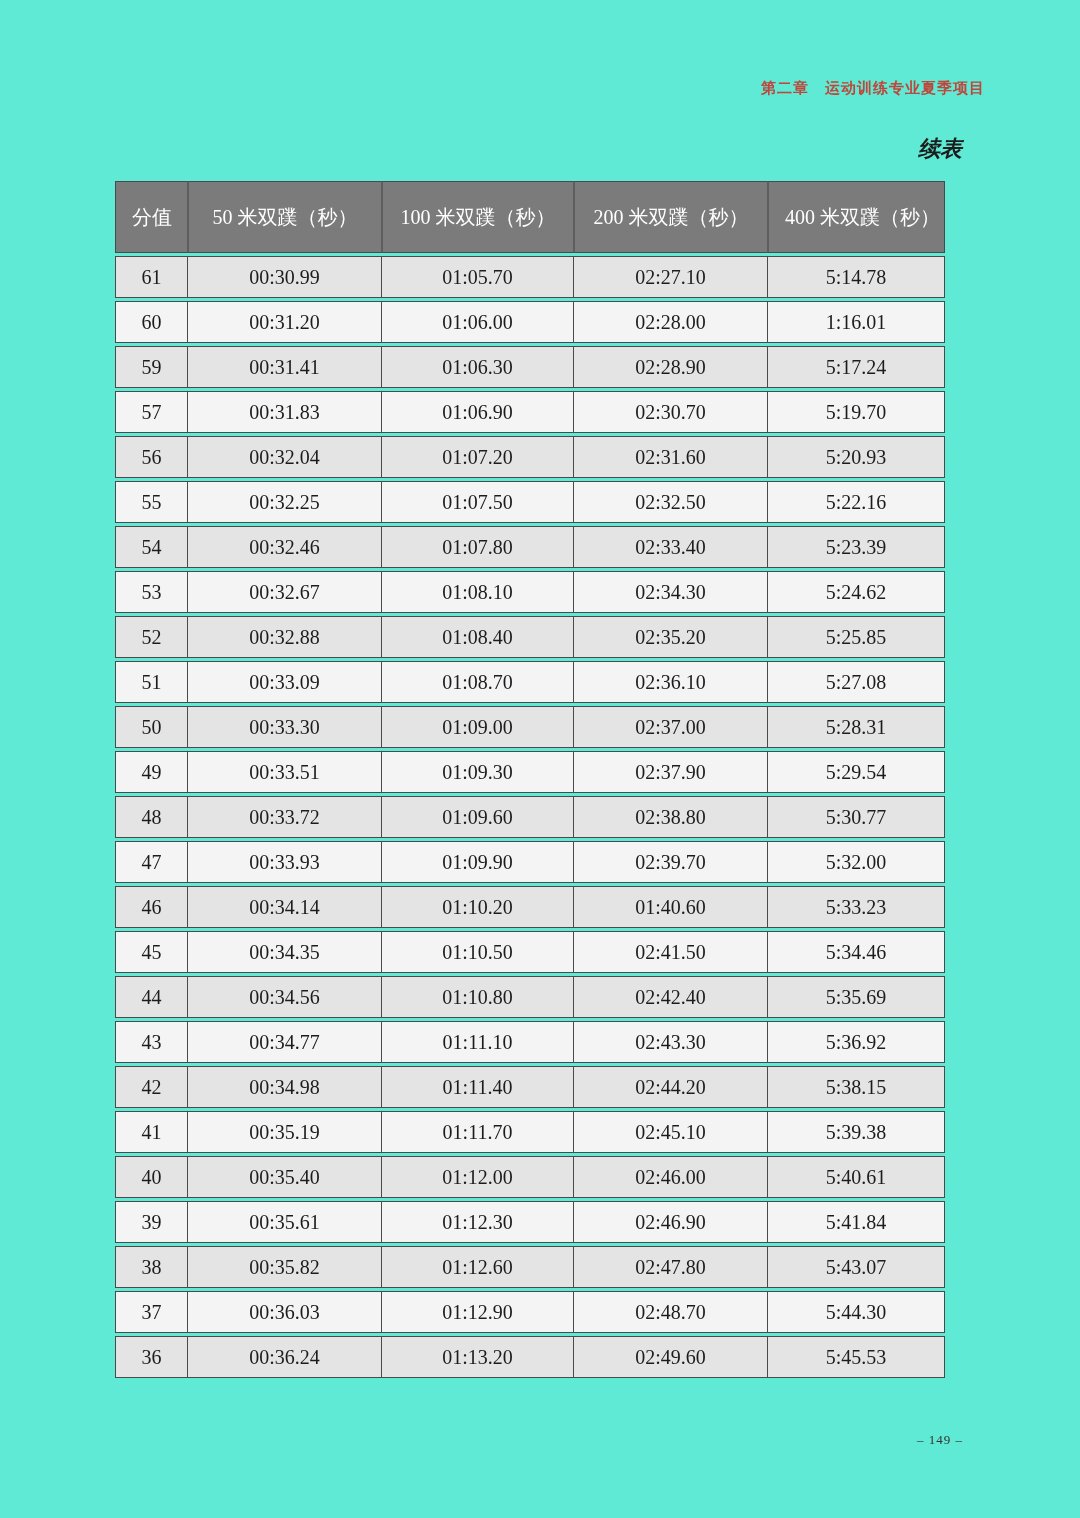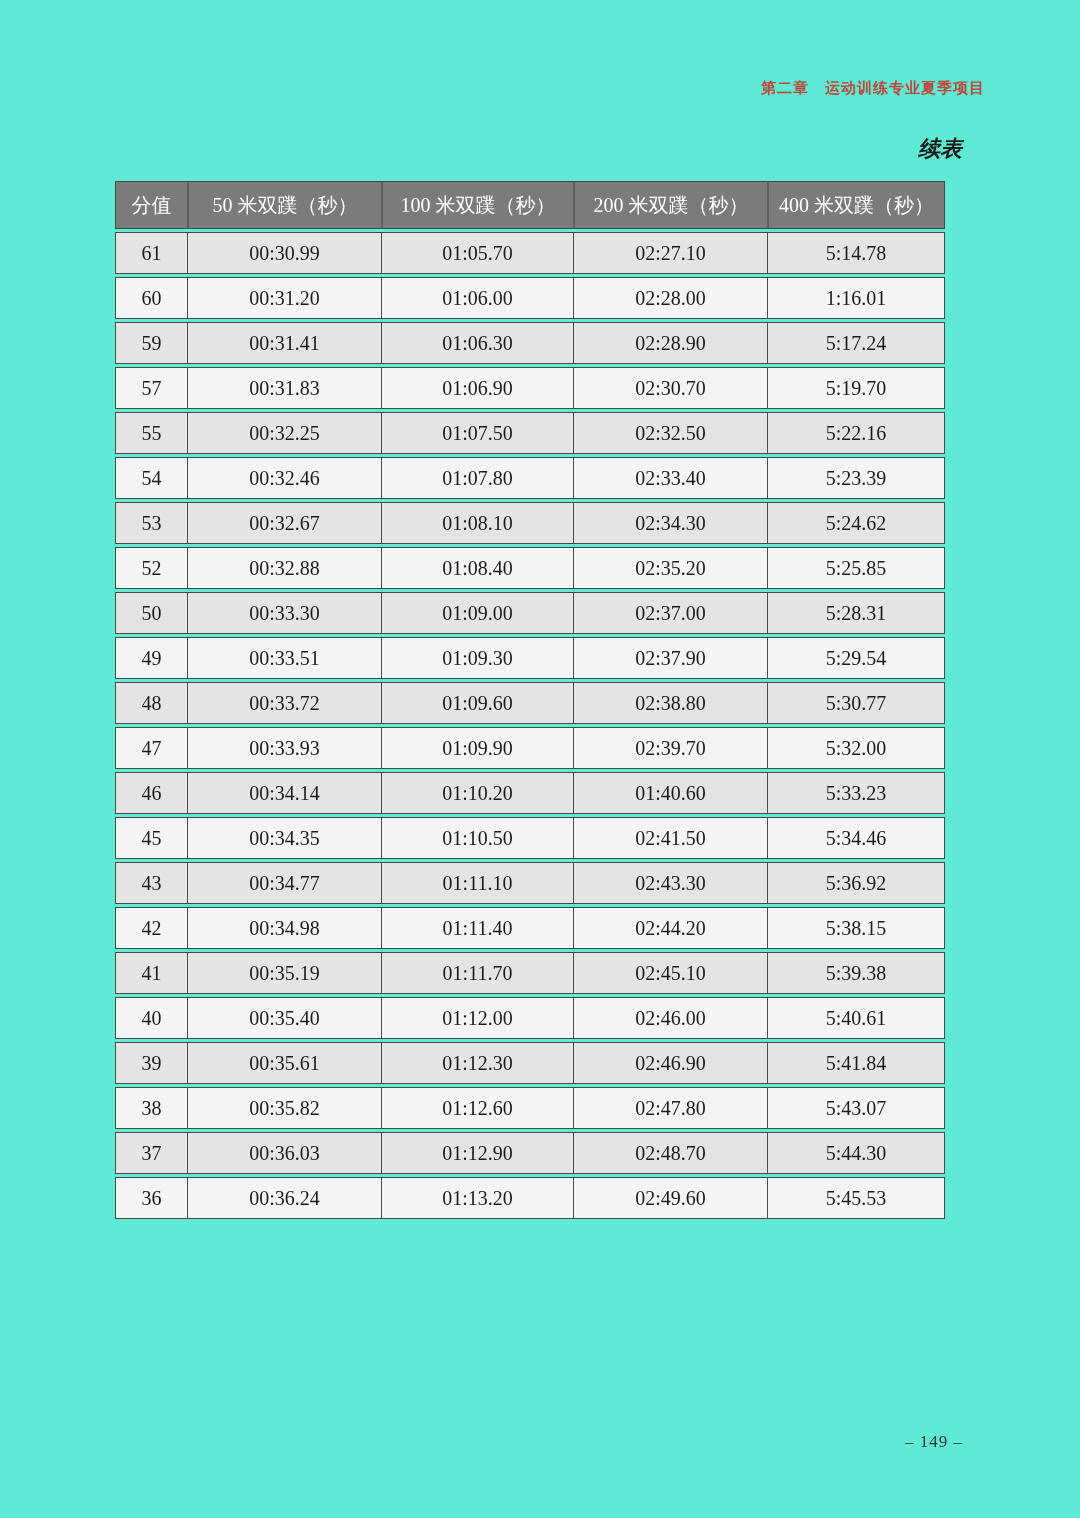--- a/index.html
+++ b/index.html
@@ -47,21 +47,21 @@
   table.score-table th {
     background: #7b7b7b;
     color: #ffffff;
     font-size: 20px;
     font-weight: normal;
     text-align: center;
     height: 38px;
     line-height: 38px;
     border-top: 1px solid #4a4a4a;
     border-bottom: 1px solid #4a4a4a;
-    padding: 4px;
+    padding: 16px;
     white-space: nowrap;
     overflow: hidden;
   }
   table.score-table th:first-child { border-left: 1px solid #4a4a4a; }
   table.score-table th:last-child  { border-right: 1px solid #4a4a4a; }
   table.score-table th + th        { border-left: 2px solid #5e5e5e; }
   table.score-table td {
     text-align: center;
     font-size: 20px;
     color: #1c1c1c;
@@ -74,21 +74,21 @@
   }
   table.score-table td:first-child { border-left: 1px solid #4a4a4a; }
   table.score-table td:last-child  { border-right: 1px solid #4a4a4a; }
   table.score-table td + td        { border-left: 1px solid #4a4a4a; }
   table.score-table tbody tr:nth-child(odd)  td { background: #e4e4e4; }
   table.score-table tbody tr:nth-child(even) td { background: #f4f4f4; }
   .page-number {
     position: absolute;
     top: 1432px;
     right: 117px;
-    font-size: 17px;
+    font-size: 13px;
     color: #333333;
     letter-spacing: 1px;
   }
 </style>
 </head>
 <body>
 
 <div class="page">
   <div class="chapter-header">第二章　运动训练专业夏季项目</div>
 
@@ -134,20 +134,27 @@
           <td>5:17.24</td>
         </tr>
         <tr>
           <td>57</td>
           <td>00:31.83</td>
           <td>01:06.90</td>
           <td>02:30.70</td>
           <td>5:19.70</td>
         </tr>
         <tr>
+          <td>56</td>
+          <td>00:32.04</td>
+          <td>01:07.20</td>
+          <td>02:31.60</td>
+          <td>5:20.93</td>
+        </tr>
+        <tr>
           <td>55</td>
           <td>00:32.25</td>
           <td>01:07.50</td>
           <td>02:32.50</td>
           <td>5:22.16</td>
         </tr>
         <tr>
           <td>54</td>
           <td>00:32.46</td>
           <td>01:07.80</td>
@@ -162,20 +169,27 @@
           <td>5:24.62</td>
         </tr>
         <tr>
           <td>52</td>
           <td>00:32.88</td>
           <td>01:08.40</td>
           <td>02:35.20</td>
           <td>5:25.85</td>
         </tr>
         <tr>
+          <td>51</td>
+          <td>00:33.09</td>
+          <td>01:08.70</td>
+          <td>02:36.10</td>
+          <td>5:27.08</td>
+        </tr>
+        <tr>
           <td>50</td>
           <td>00:33.30</td>
           <td>01:09.00</td>
           <td>02:37.00</td>
           <td>5:28.31</td>
         </tr>
         <tr>
           <td>49</td>
           <td>00:33.51</td>
           <td>01:09.30</td>
@@ -204,20 +218,27 @@
           <td>5:33.23</td>
         </tr>
         <tr>
           <td>45</td>
           <td>00:34.35</td>
           <td>01:10.50</td>
           <td>02:41.50</td>
           <td>5:34.46</td>
         </tr>
         <tr>
+          <td>44</td>
+          <td>00:34.56</td>
+          <td>01:10.80</td>
+          <td>02:42.40</td>
+          <td>5:35.69</td>
+        </tr>
+        <tr>
           <td>43</td>
           <td>00:34.77</td>
           <td>01:11.10</td>
           <td>02:43.30</td>
           <td>5:36.92</td>
         </tr>
         <tr>
           <td>42</td>
           <td>00:34.98</td>
           <td>01:11.40</td>

